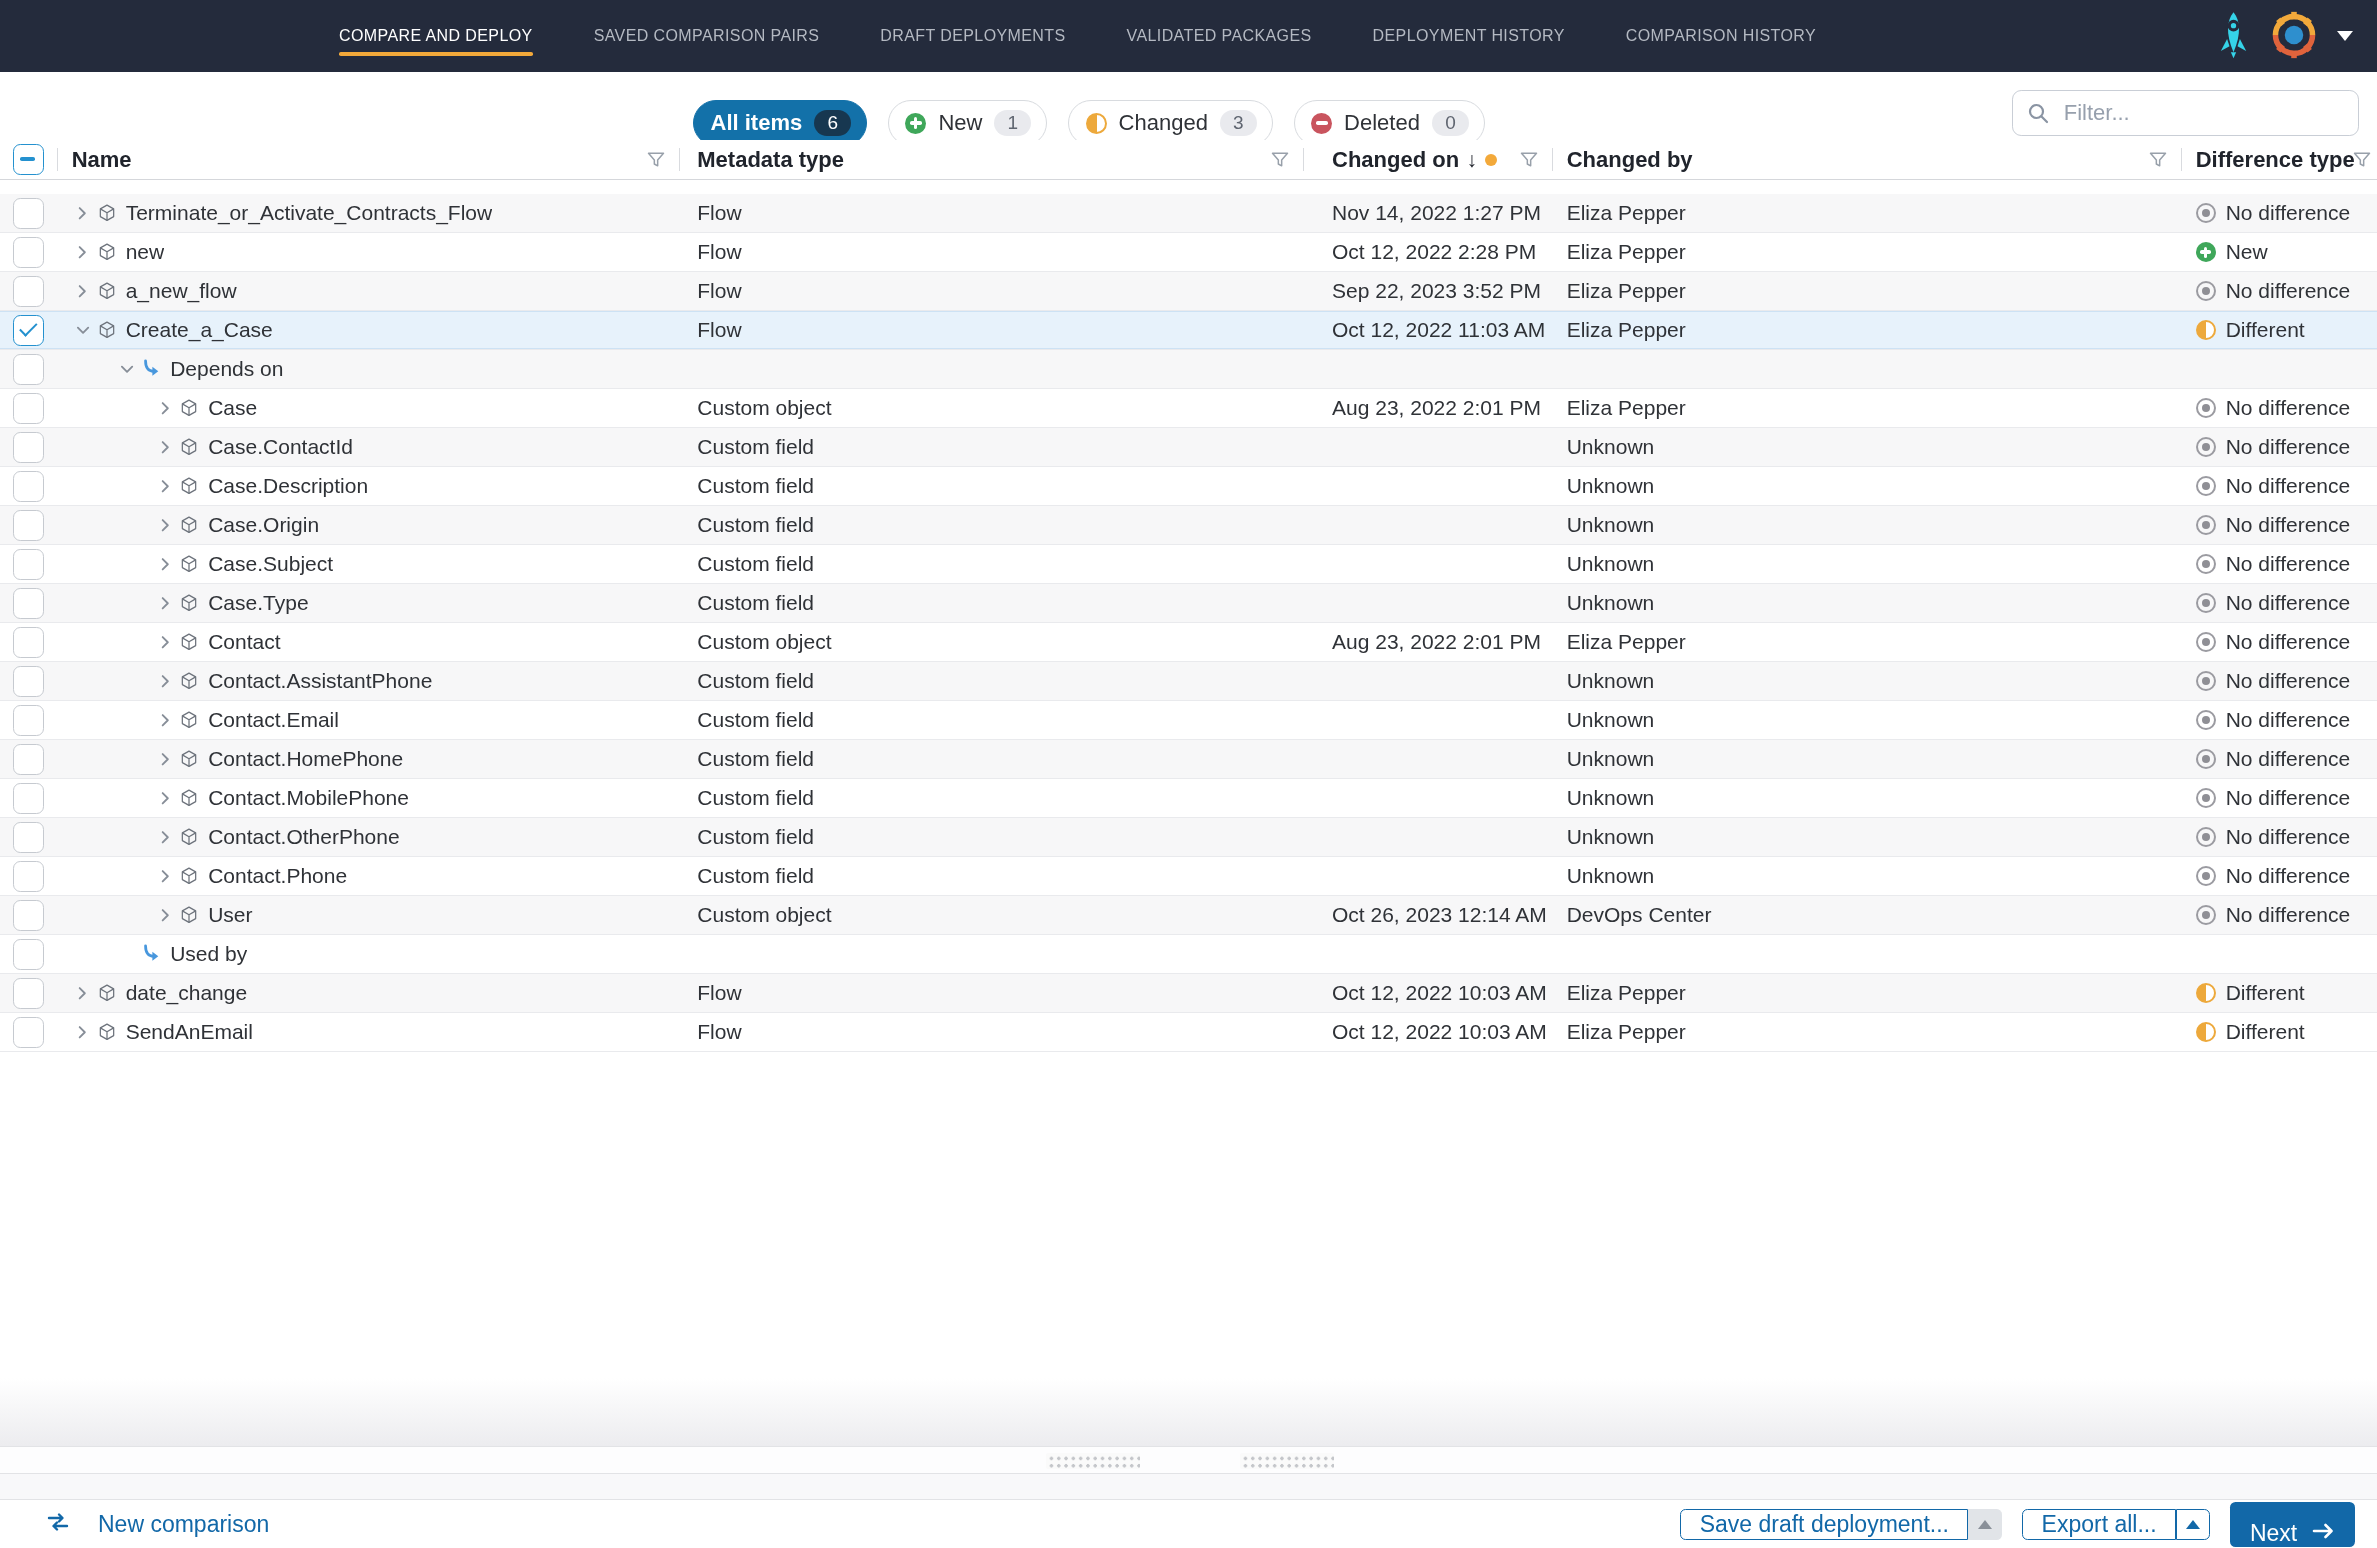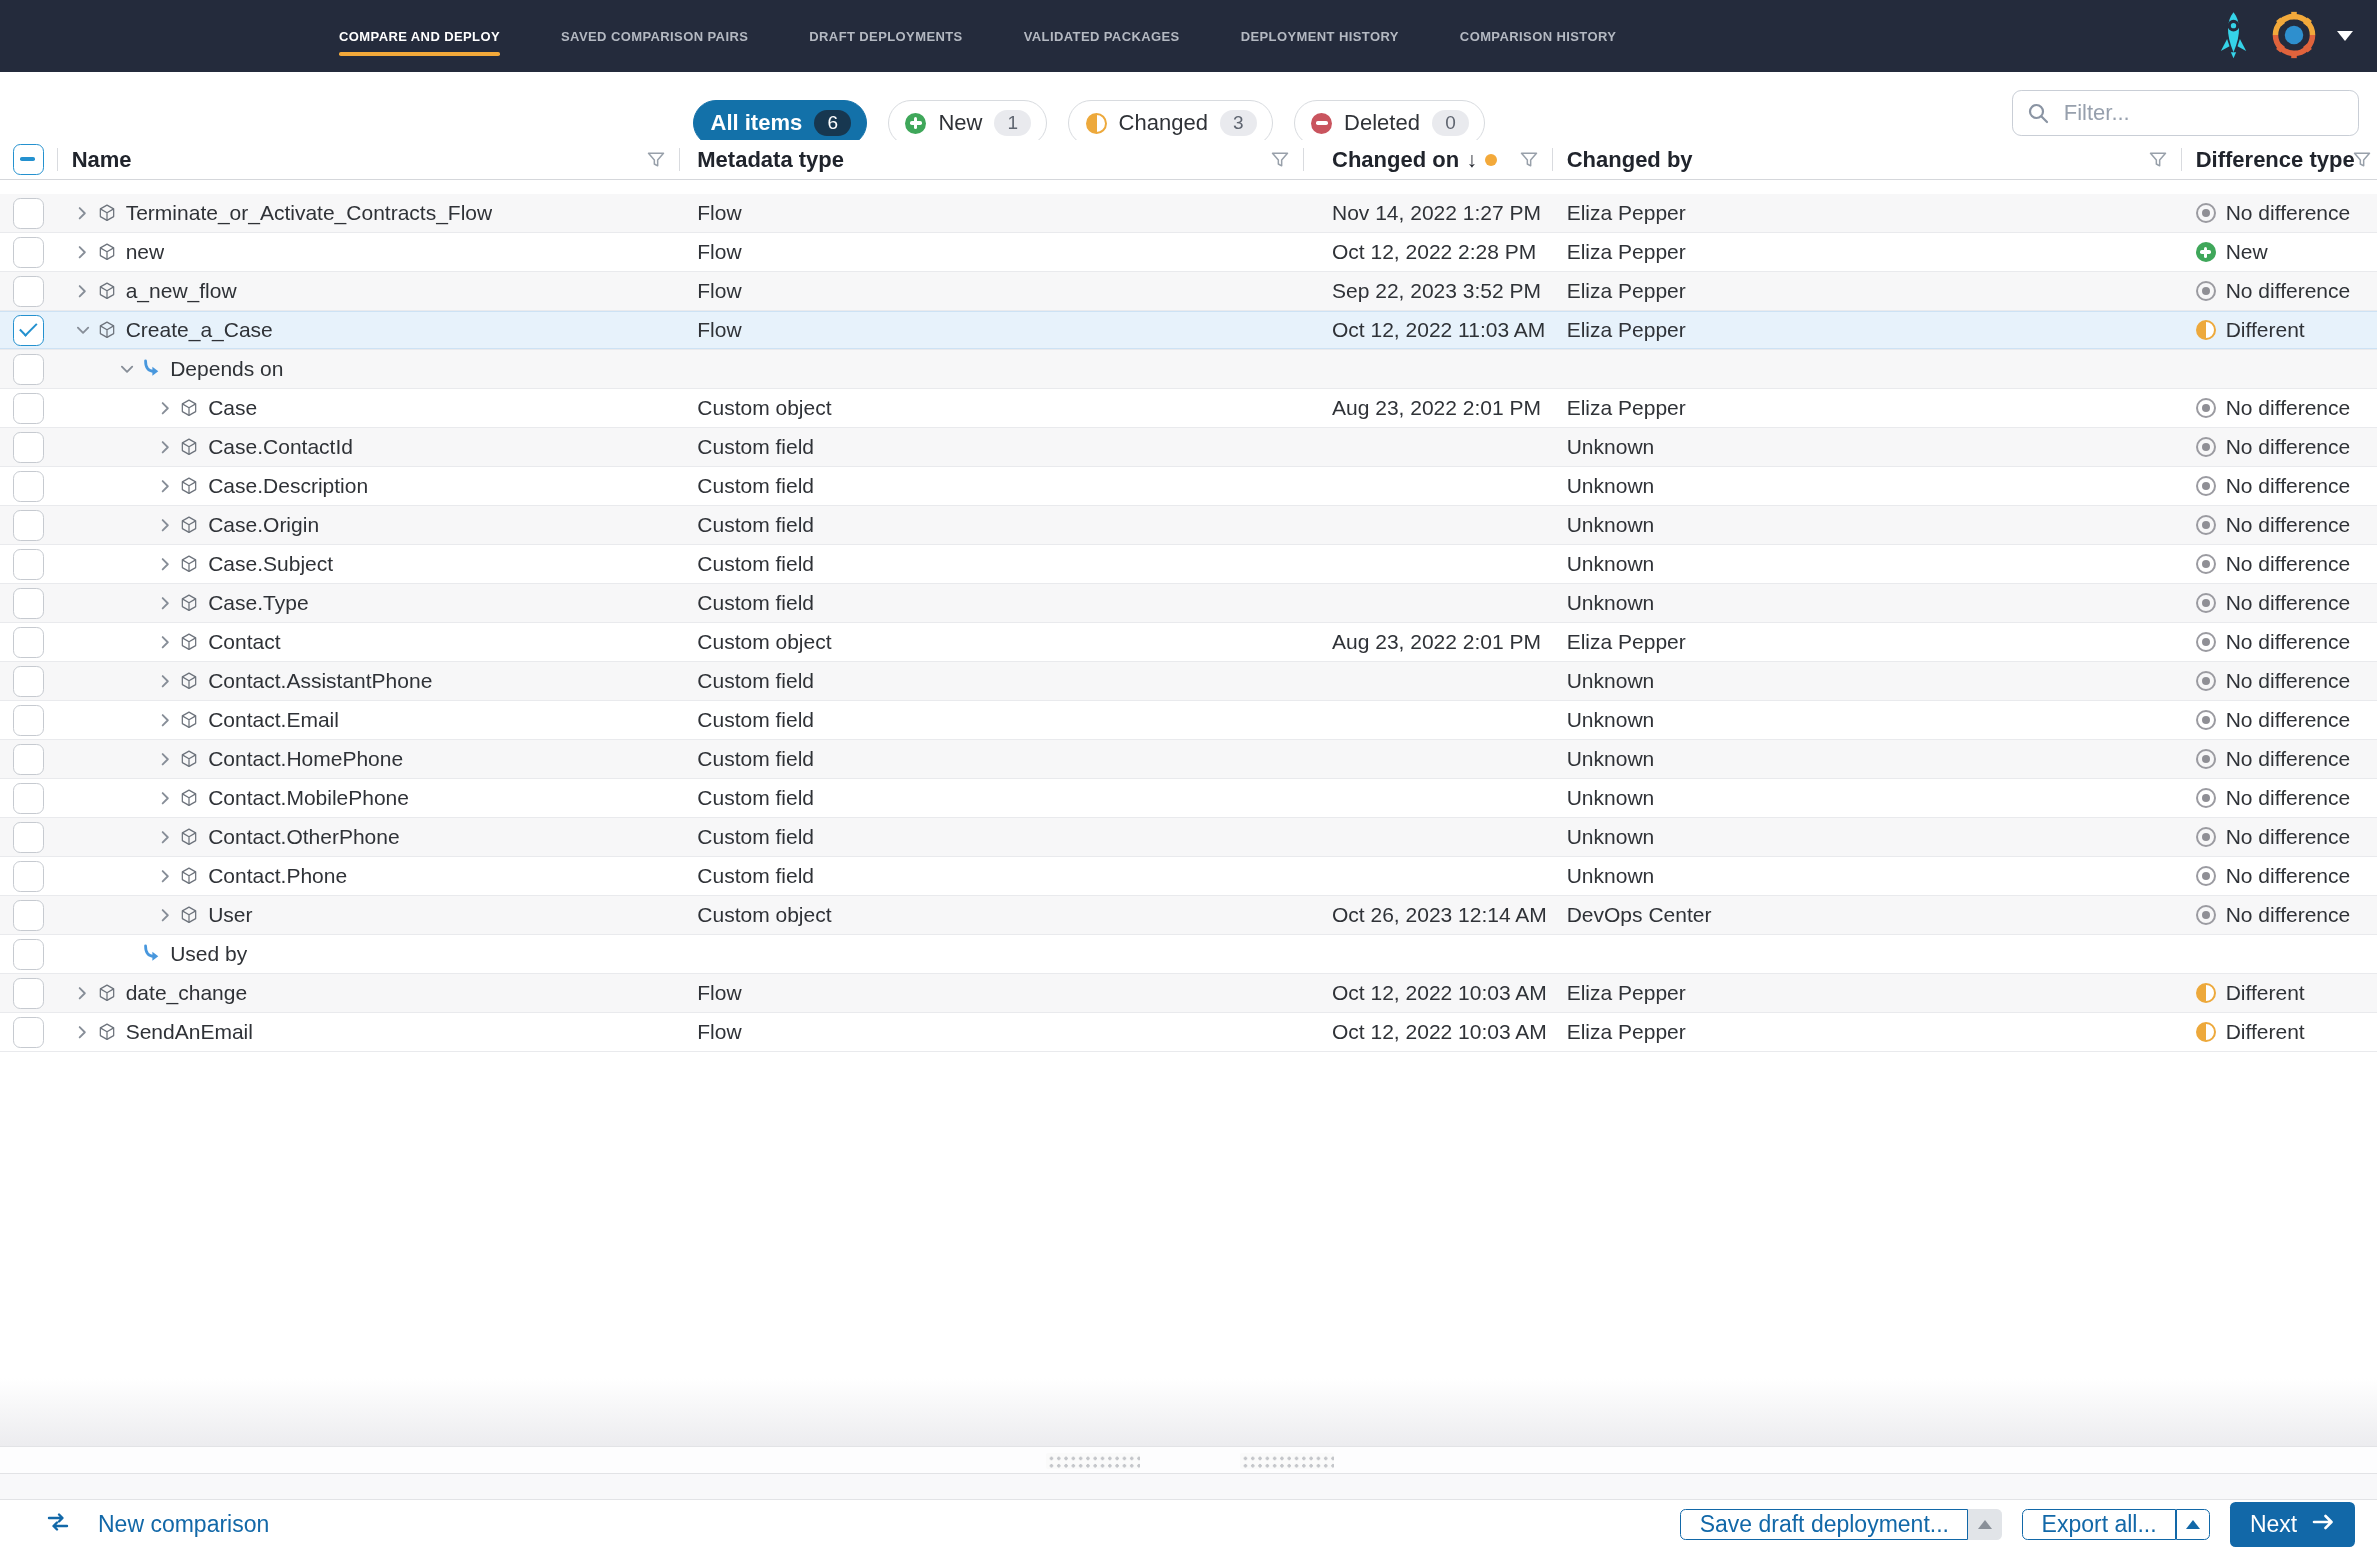--- a/index.html
+++ b/index.html
@@ -10,21 +10,21 @@
     --brand_blue:#1268a8; --accent_orange:#f3a93a; --new_green:#3fa75a;
     --deleted_red:#c9545e; --changed_orange:#eda93c; --nav_bg:#242b3c;
     --selected_row:#e7f2fb; --alt_row:#f7f7f8;
   }
 
   
   .topnav{ position:absolute; top:0; left:0; right:0; height:72px;
     background:var(--nav_bg); display:flex; align-items:stretch; }
   .nav-tabs{ display:flex; margin-left:339px; gap:61px; }
   .nav-tab{ display:flex; align-items:center; position:relative; cursor:pointer;
-    font-size:13px; font-weight:700; letter-spacing:0.4px; color:#b4b9c2;
+    font-size:16px; font-weight:400; letter-spacing:0.4px; color:#b4b9c2;
     text-transform:uppercase; white-space:nowrap; }
   .nav-tab.active{ color:#fff; }
   .nav-tab.active::after{ content:""; position:absolute; left:0; right:0;
     bottom:15.6px; height:4.6px; border-radius:1.8px; background:var(--accent_orange); }
   .nav-icons{ position:absolute; right:24px; top:0; height:72px;
     display:flex; align-items:center; gap:18.3px; }
   .caret-down{ width:0; height:0; border-left:8.3px solid transparent;
     border-right:8.3px solid transparent; border-top:10px solid #fff; }
 
   
@@ -145,21 +145,21 @@
   .seg{ width:34px; display:flex; align-items:center; justify-content:center;
     border-radius:0 5.5px 5.5px 0; cursor:pointer; }
   .seg-disabled{ background:#e1e4e8; border:1.8px solid #e1e4e8; border-left:none; }
   .seg-blue{ background:#fff; border:1.8px solid var(--brand_blue); border-left-width:1.8px; }
   .caret-up{ width:0; height:0; border-left:7.3px solid transparent;
     border-right:7.3px solid transparent; }
   .caret-up.gray{ border-bottom:9.2px solid #8a9099; }
   .caret-up.blue{ border-bottom:9.2px solid var(--brand_blue); }
   .btn-primary{ background:var(--brand_blue); border:none; color:#fff; height:45px;
     border-radius:5.5px; font-size:23px; font-family:inherit; padding:0 20px;
-    display:flex; align-items:center; gap:13.8px; cursor:pointer; }
+    display:flex; align-items:flex-end; gap:13.8px; cursor:pointer; }
 </style>
 </head>
 <body style="--brand_blue: #1268a8; --accent_orange: #f3a93a; --new_green: #3fa75a; --deleted_red: #c9545e; --changed_orange: #eda93c; --nav_bg: #242b3c; --selected_row: #e7f2fb; --alt_row: #f7f7f8;">
 
 <div class="topnav">
   <div class="nav-tabs">
     <div class="nav-tab active">Compare and deploy</div>
     <div class="nav-tab">Saved comparison pairs</div>
     <div class="nav-tab">Draft deployments</div>
     <div class="nav-tab">Validated packages</div>

